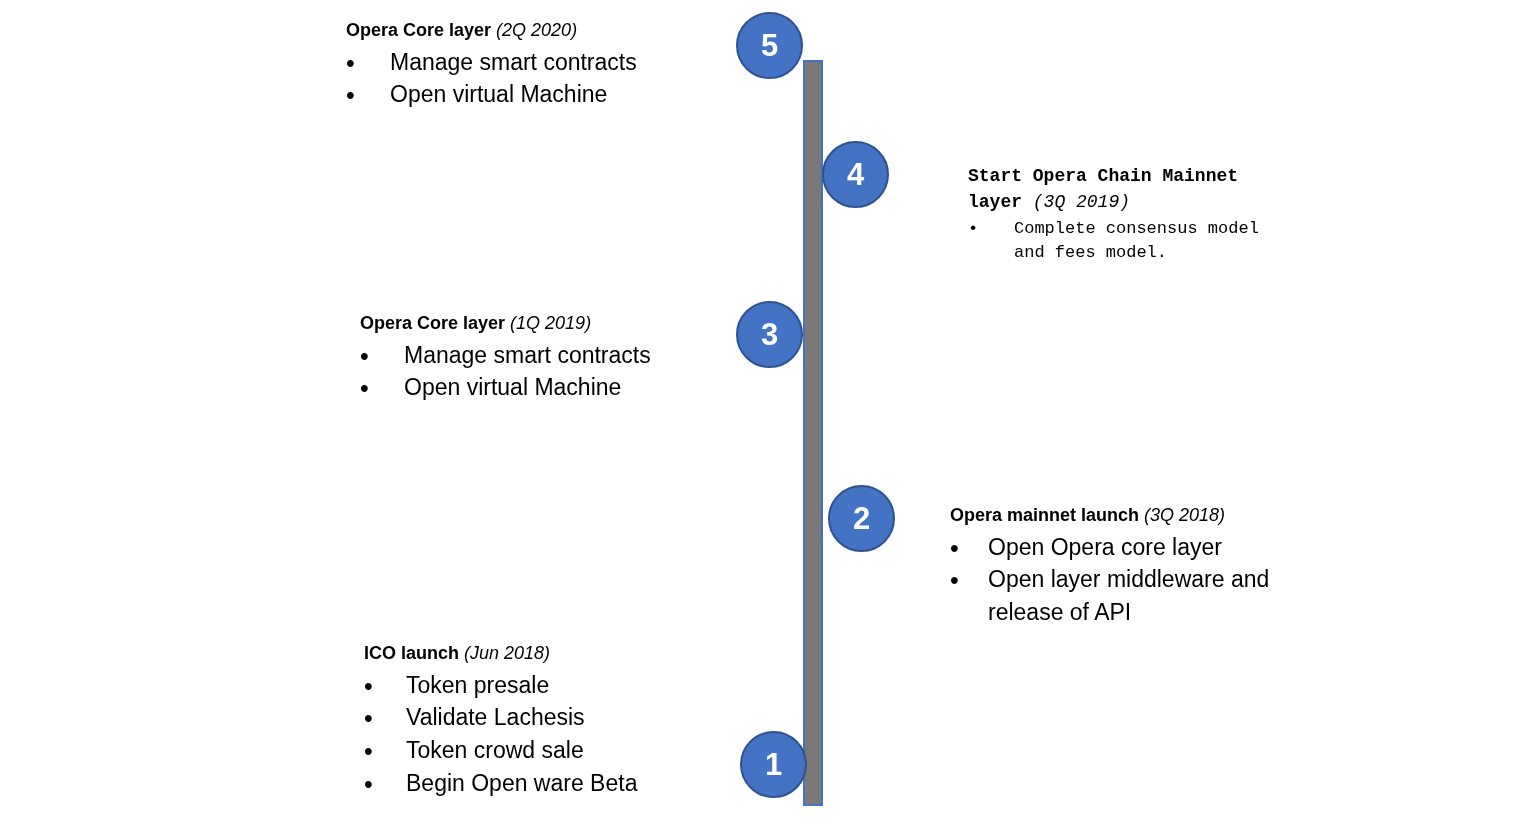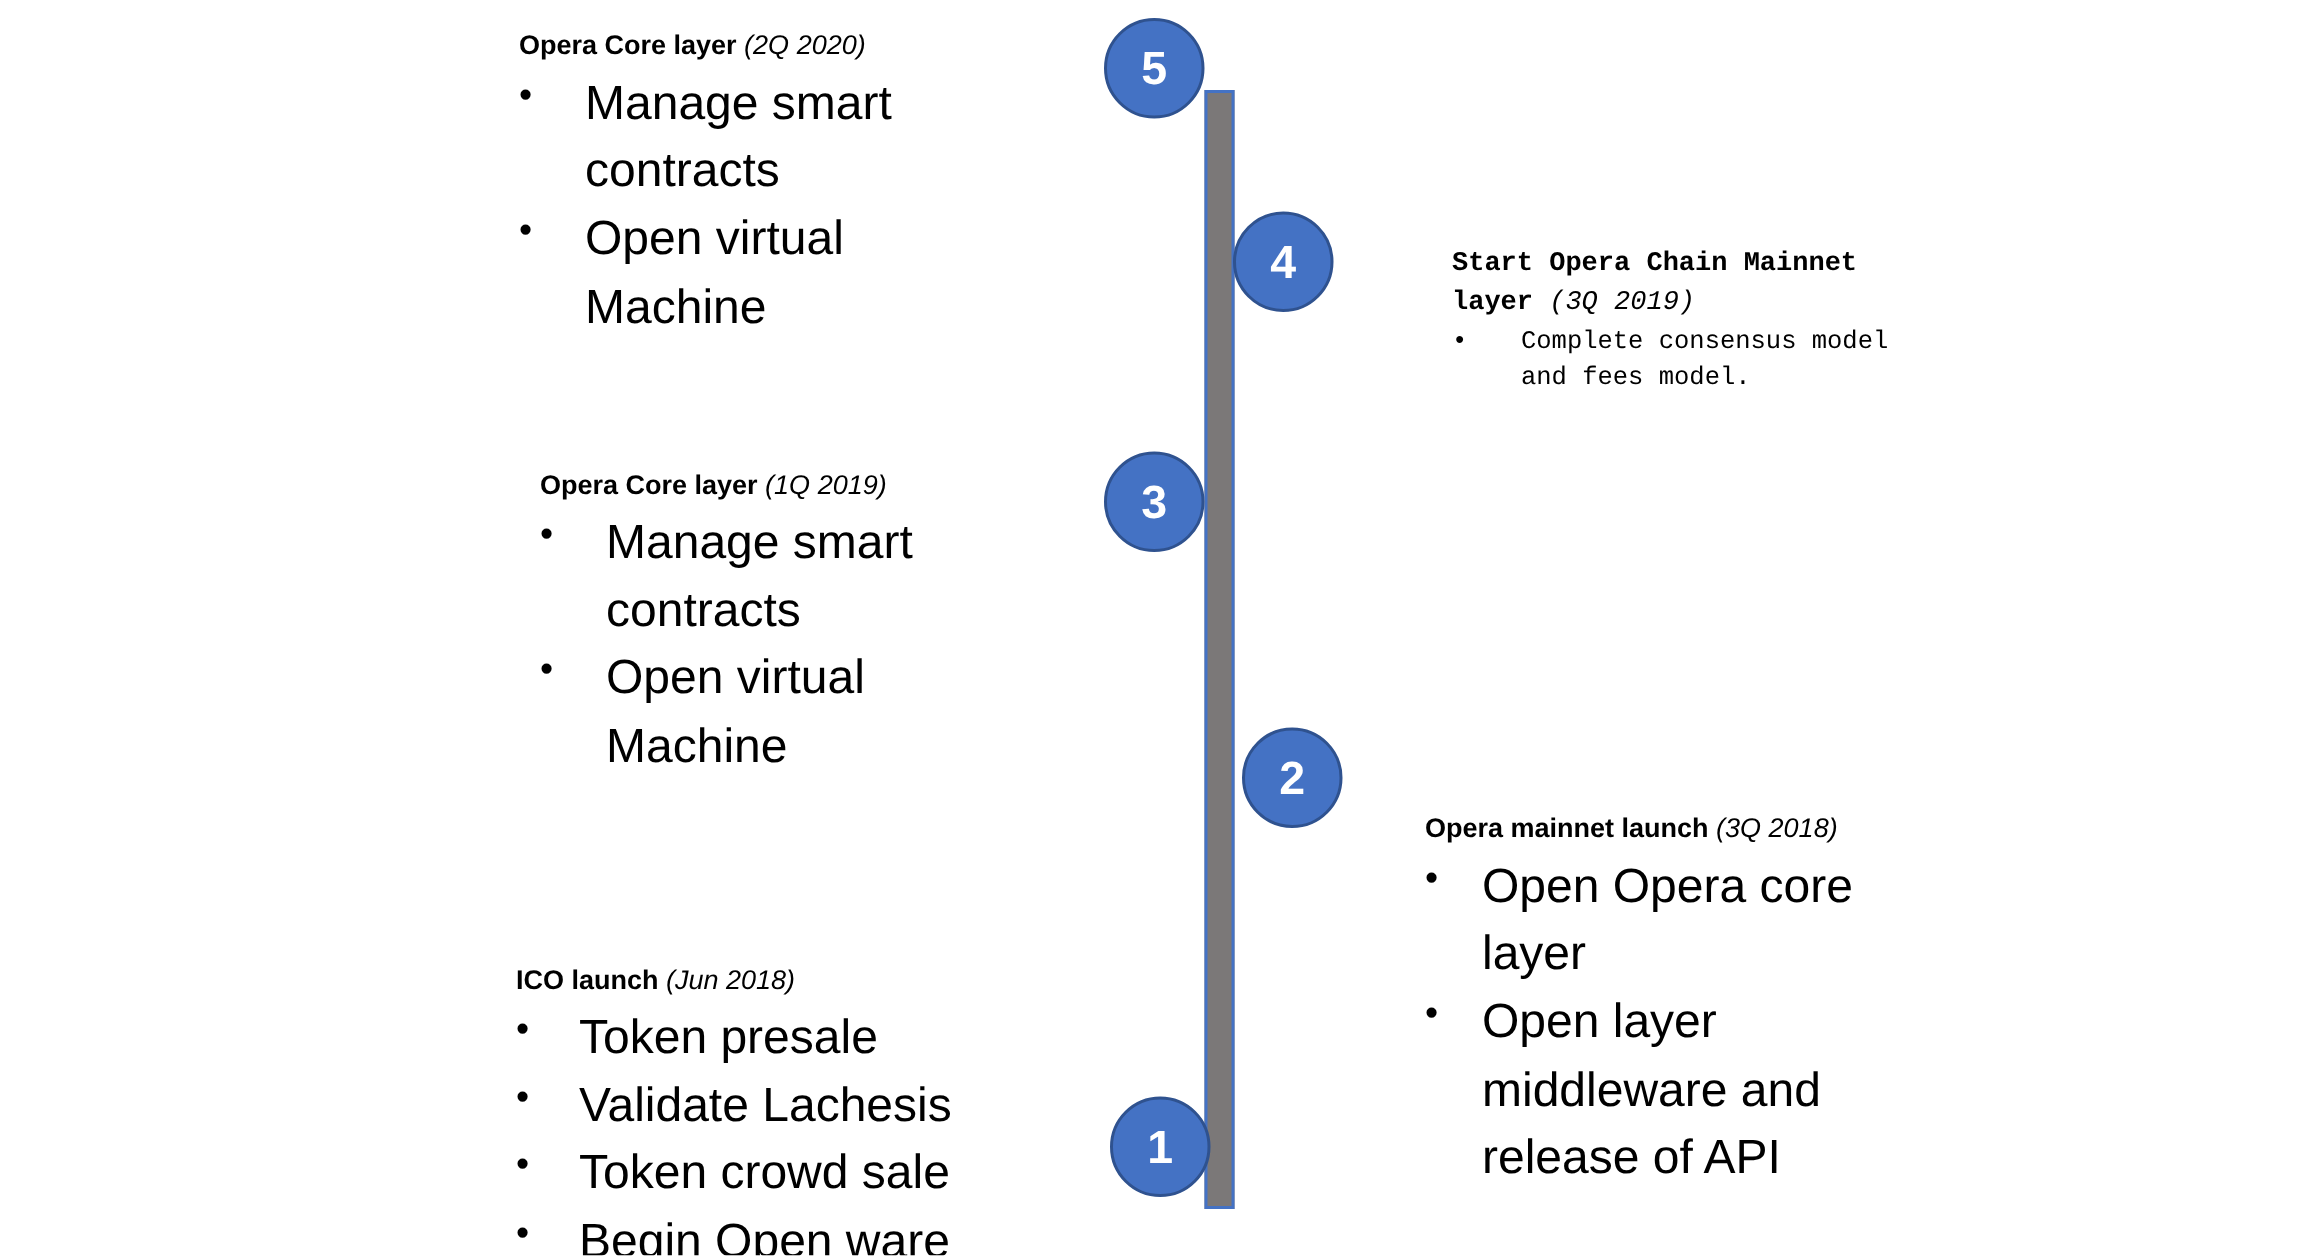--- a/index.html
+++ b/index.html
@@ -66,39 +66,39 @@
   .heading .bold { font-weight: bold; }
   .heading .ital { font-style: italic; }
 
   .bullets {
     list-style: none;
     margin: 0;
     padding: 0;
   }
   .bullets li {
     position: relative;
-    font-size: 32px;
+    font-size: 23px;
     line-height: 1.42;
     padding-left: 44px;
   }
   .bullets li::before {
     content: "\2022";
     position: absolute;
     left: 0;
     top: 0;
     font-size: 25px;
     line-height: 1.42;
   }
 
   
   .block-5 { left: 346px; top: 18px;  width: 340px; }
   .block-4 { left: 968px; top: 164px; width: 300px; font-family: Liberation Mono, monospace; }
   .block-3 { left: 360px; top: 311px; width: 340px; }
-  .block-2 { left: 950px; top: 540px; width: 340px; }
-  .block-1 { left: 344px; top: 641px; width: 360px; }
+  .block-2 { left: 950px; top: 503px; width: 340px; }
+  .block-1 { left: 364px; top: 641px; width: 360px; }
 
   .block-4 .bullets li,
   .block-4 .bullets li::before { font-size: 17px; }
   .block-4 .bullets li { padding-left: 46px; }
   .block-2 .bullets li { padding-left: 38px; }
   .block-1 .bullets li { padding-left: 42px; }
   .block-3 .bullets li { padding-left: 44px; }
 </style>
 </head>
 <body>

